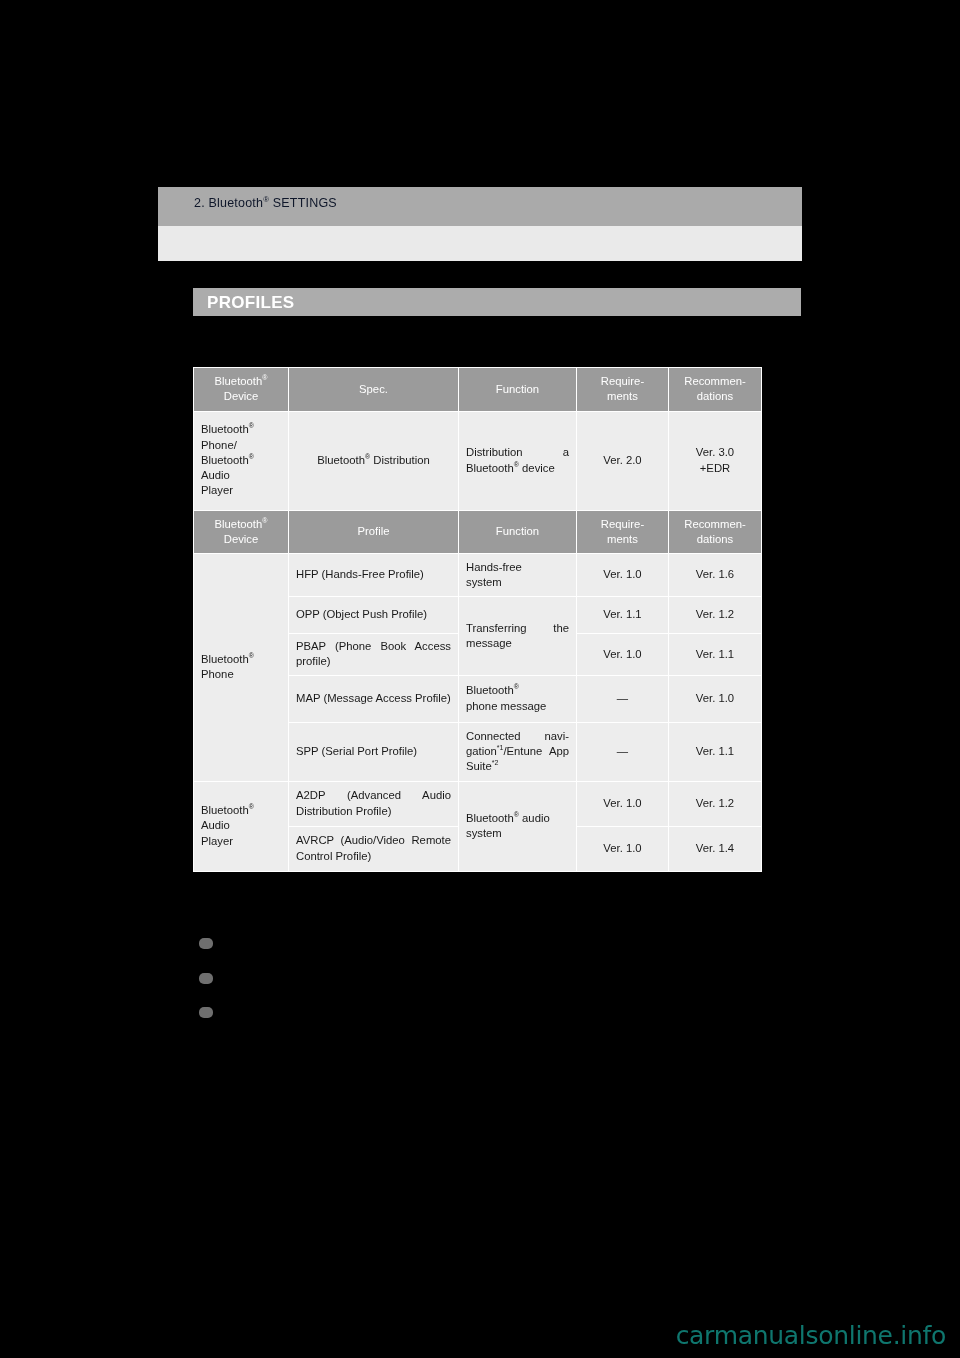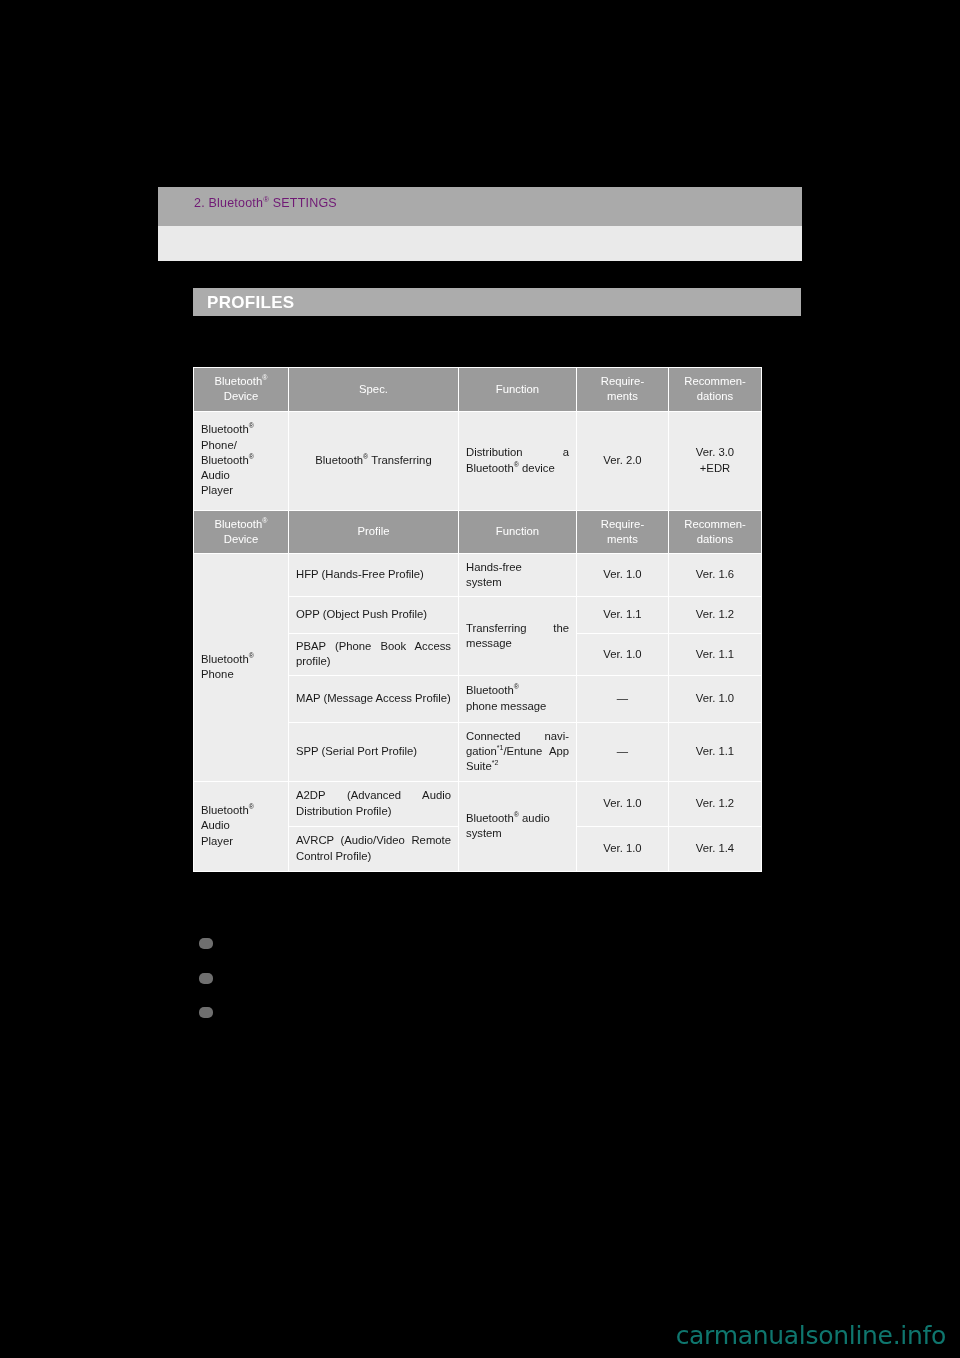--- a/index.html
+++ b/index.html
@@ -22,21 +22,21 @@
     top: 187px;
     width: 644px;
     height: 39px;
     background: #aaaaaa;
   }
   .hdr-bar-text {
     position: absolute;
     left: 36px;
     top: 9px;
     font-size: 12.5px;
-    color: #701a75;
+    color: #0f172a;
     letter-spacing: 0.2px;
     white-space: nowrap;
   }
   .hdr-sub {
     position: absolute;
     left: 158px;
     top: 226px;
     width: 644px;
     height: 35px;
     background: #eaeaea;
@@ -177,21 +177,21 @@
 
   <tr>
     <td class="lft" style="height:88px;">
       <span>Bluetooth</span><sup>®</sup><br>
       <span>Phone/</span><br>
       <span>Bluetooth</span><sup>®</sup><br>
       <span>Audio</span><br>
       <span>Player</span>
     </td>
     <td class="ctr">
-      <span>Bluetooth</span><sup>®</sup><span> Transferring</span>
+      <span>Bluetooth</span><sup>®</sup><span> Distribution</span>
     </td>
     <td class="just">
       <span>Distribution a </span><span>Bluetooth</span><sup>®</sup><span> device</span>
     </td>
     <td class="ctr">Ver. 2.0</td>
     <td class="ctr">
       <span>Ver. 3.0</span><br>
       <span>+EDR</span>
     </td>
   </tr>

